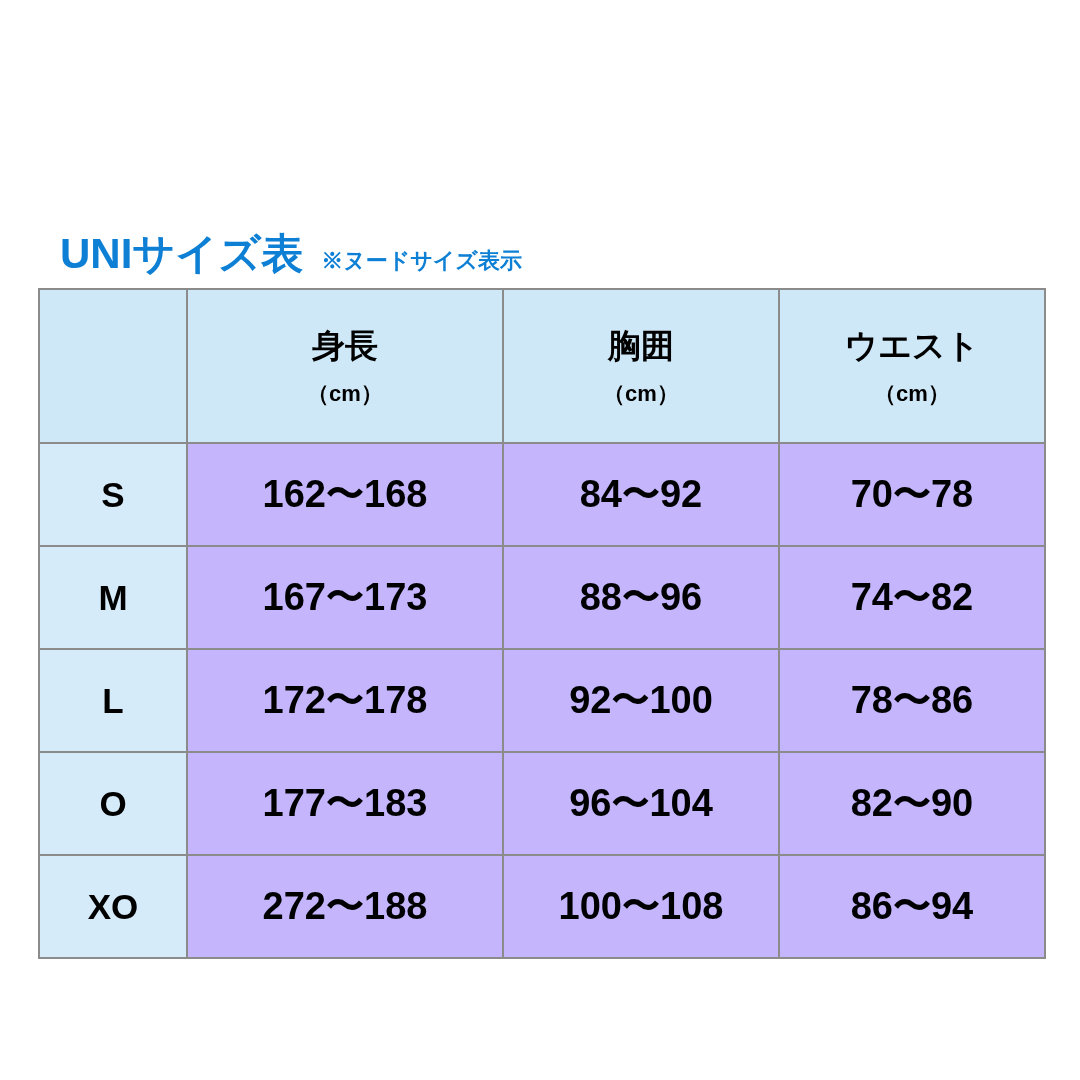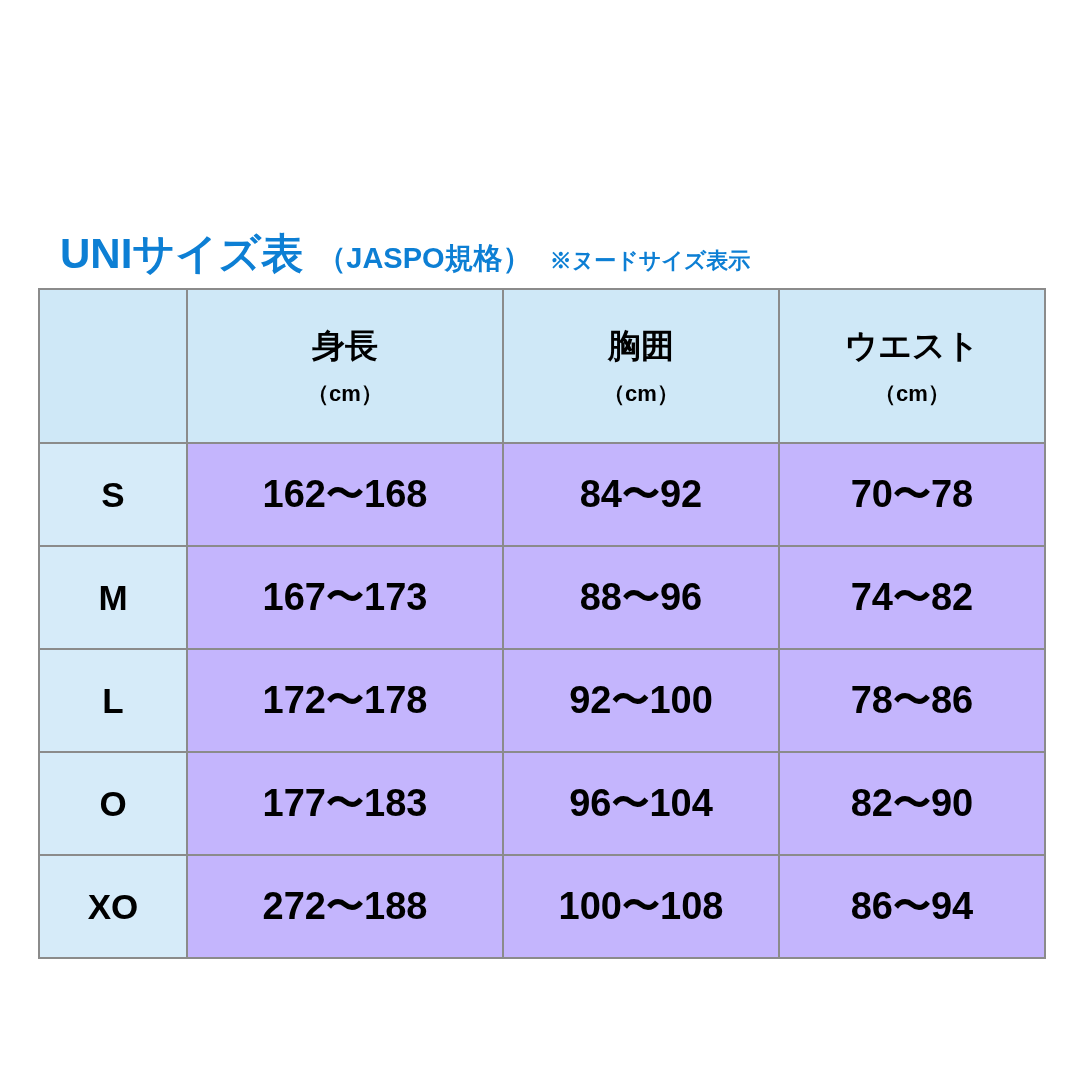--- a/index.html
+++ b/index.html
@@ -98,21 +98,20 @@
     font-size: 35px;
   }
 </style>
 </head>
 <body>
 
 <div class="page">
 
   <div class="title-row">
     <span class="title-main">UNIサイズ表</span>
-    <span class="title-sub">（JASPO規格）</span>
     <span class="title-note">※ヌードサイズ表示</span>
   </div>
 
   <table class="size-table">
     <colgroup>
       <col class="c-label">
       <col class="c-h">
       <col class="c-c">
       <col class="c-w">
     </colgroup>

